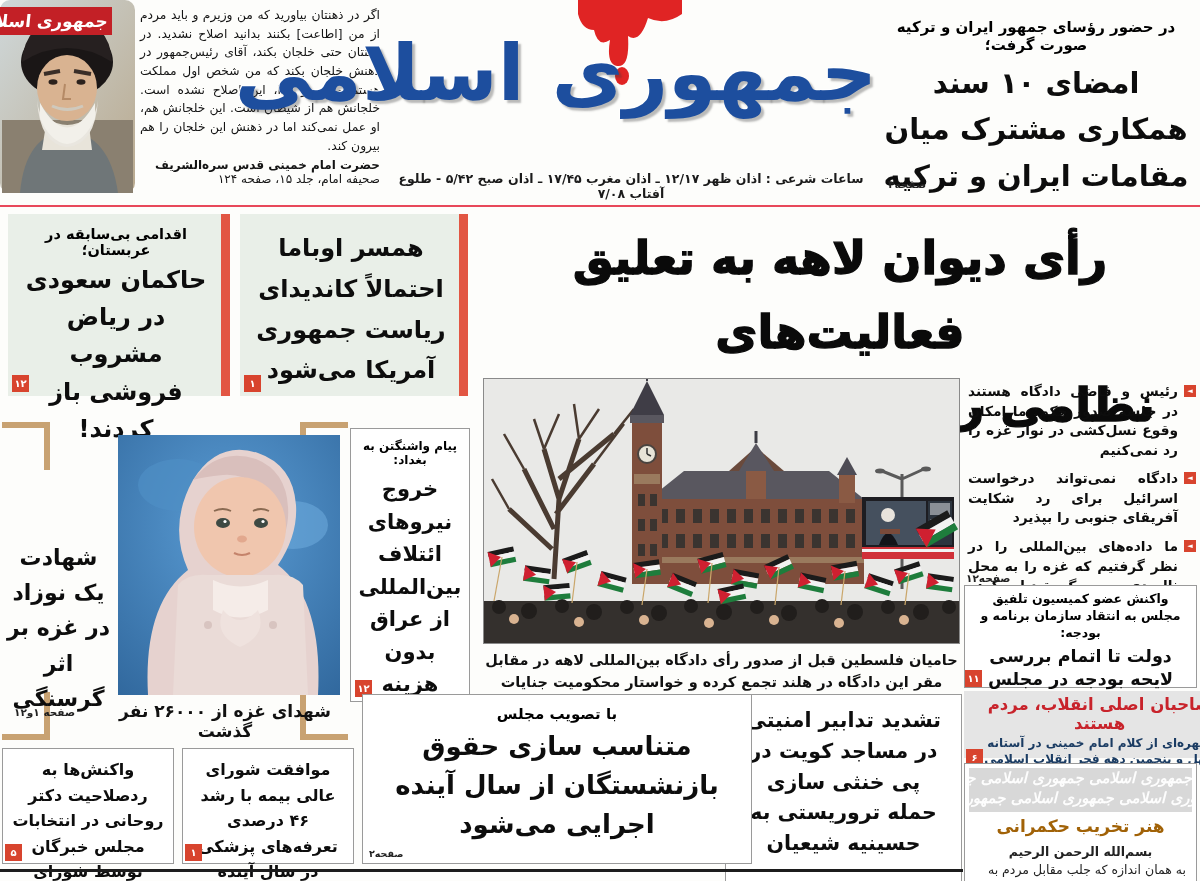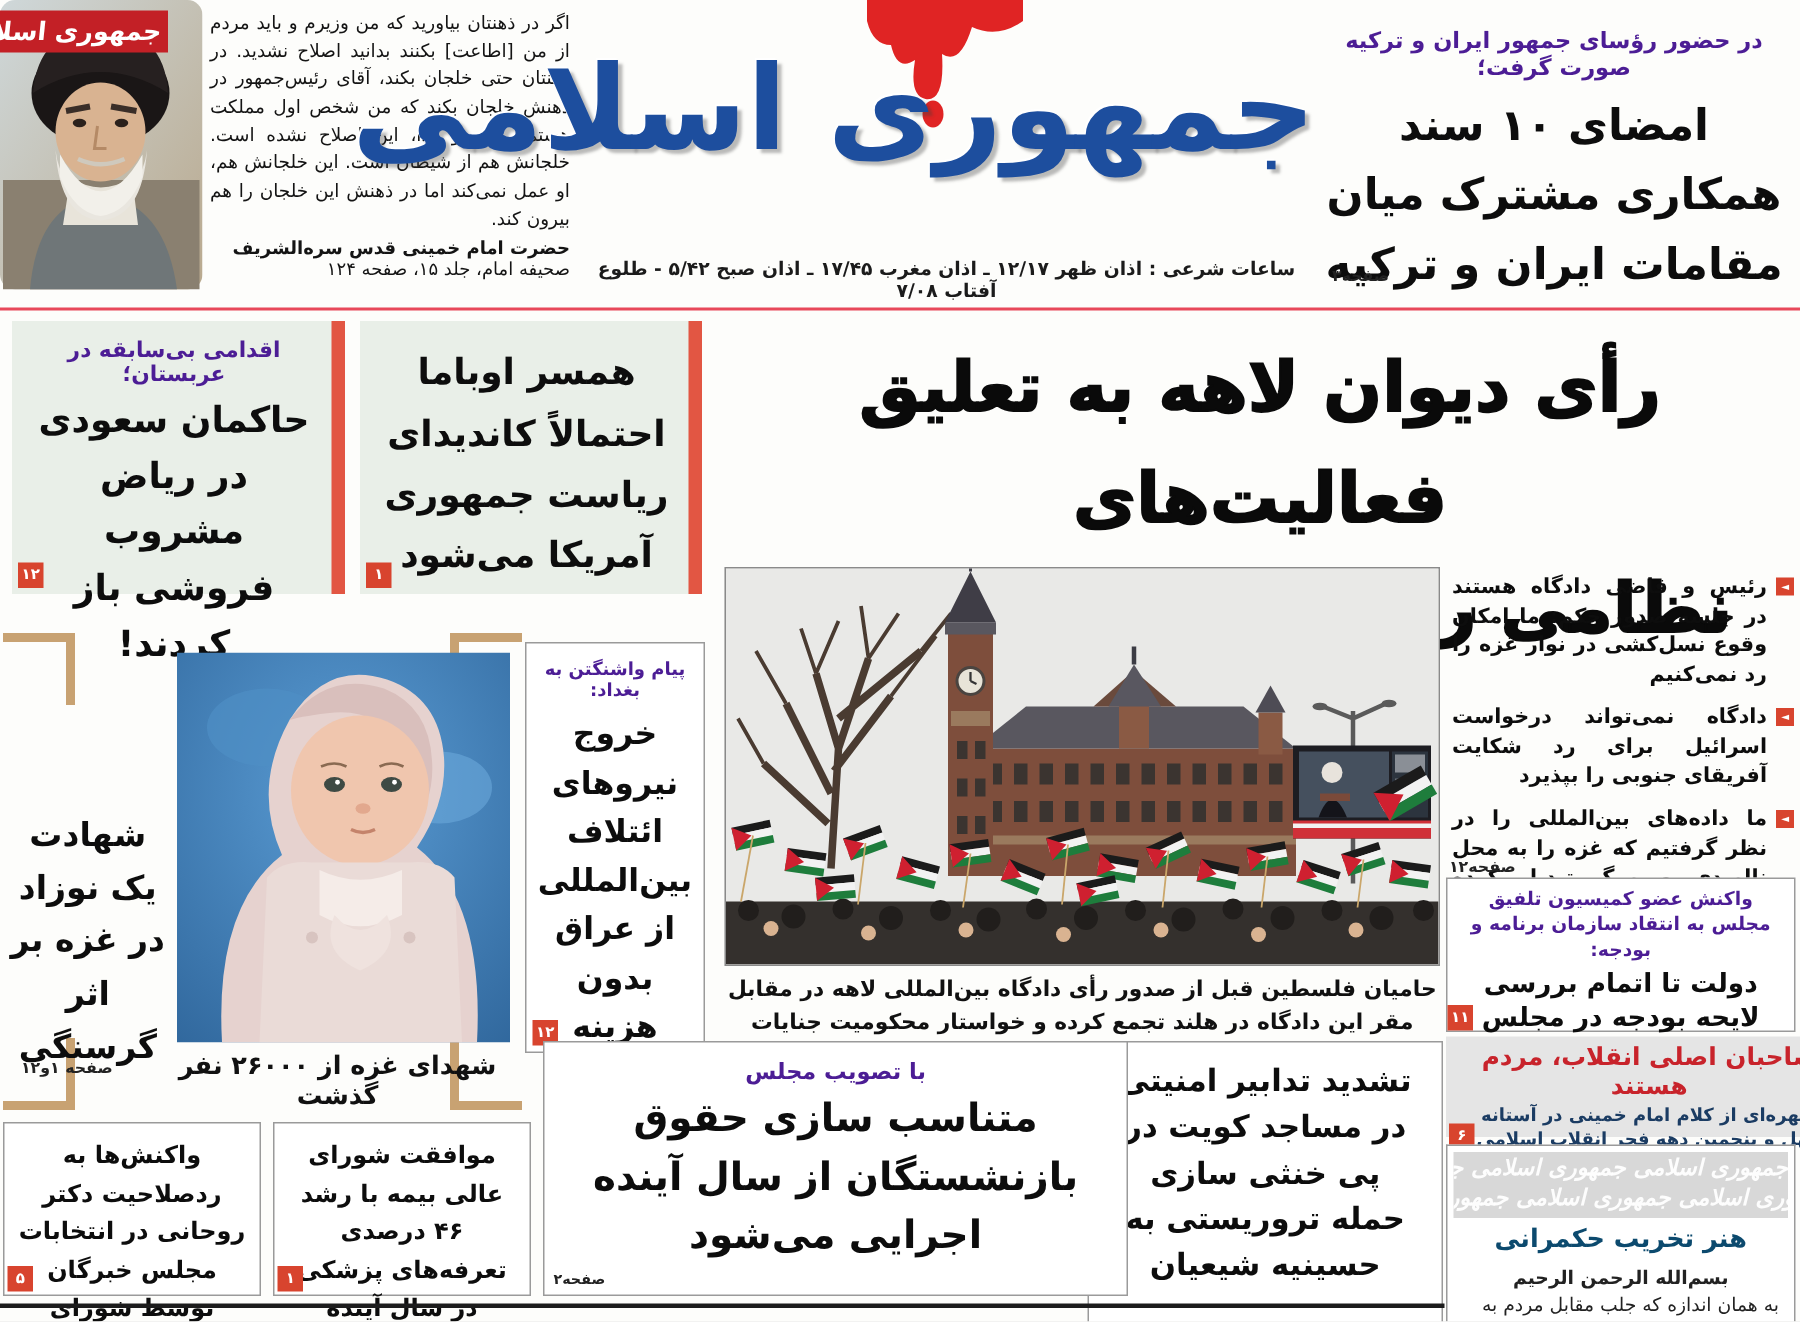--- a/index.html
+++ b/index.html
@@ -11,21 +11,21 @@
 
   
   #logo-text{font-size:78px;font-weight:bold;color:#1d4e9e;transform:skewX(-6deg);
     text-shadow:3px 3px 2px rgba(60,60,60,.35), -1px -1px 0 #fff;letter-spacing:-2px;white-space:nowrap;}
   .dateline{font-size:12.5px;font-weight:bold;color:#1b1b1b;letter-spacing:0;}
 
   
   .greenbox{background:#e9efe8;}
   .redbar{position:absolute;top:0;left:auto;right:0;width:9px;height:100%;background:#e25643;}
   .wbox{background:#fff;border:1.5px solid #9a9a9a;}
-  .kicker{font-weight:bold;color:#4c1d95;text-align:center;}
+  .kicker{font-weight:bold;color:#000000;text-align:center;}
   .headline{font-weight:bold;color:#0d0d0d;}
   .badge{position:absolute;width:17px;height:17px;background:#d8442e;color:#fff;font-size:10px;
     font-weight:bold;line-height:17px;text-align:center;}
   .pageref{font-size:10.5px;font-weight:bold;color:#222;}
 
   
   .bullet{display:flex;gap:6px;margin-bottom:9px;align-items:flex-start;}
   .bullet .sq{flex:0 0 12px;width:12px;height:12px;background:#d8442e;margin-top:3px;
     color:#fff;font-size:7px;line-height:12px;text-align:center;}
   .bullet .tx{font-size:13.8px;font-weight:bold;line-height:1.42;color:#0d0d0d;text-align:justify;}
@@ -337,21 +337,21 @@
     <div class="c" style="font-size:16.5px;font-weight:bold;color:#c8232b;margin-top:4px;">صاحبان اصلی انقلاب، مردم هستند</div>
     <div class="c" style="font-size:12px;font-weight:bold;color:#1b3c63;line-height:1.35;margin:2px 14px 0 14px;">•بهره‌ای از کلام امام خمینی در آستانه چهل و پنجمین دهه فجر انقلاب اسلامی</div>
     <div class="badge" style="left:2px;bottom:-8px;">۶</div>
   </div>
 
   <div class="abs wbox" style="left:964px;top:763px;width:233px;height:118px;box-sizing:border-box;border-bottom:none;">
     <div id="watermark" style="height:44px;margin:4px;">
       <div>جمهوری اسلامی   جمهوری اسلامی   جمهوری اسلامی   جمهوری اسلامی   جمهوری اسلامی</div>
       <div style="margin-right:-30px;">جمهوری اسلامی   جمهوری اسلامی   جمهوری اسلامی   جمهوری اسلامی   جمهوری اسلامی</div>
     </div>
-    <div class="c" style="font-size:17px;font-weight:bold;color:#0c4a6e;margin-top:4px;">هنر تخریب حکمرانی</div>
+    <div class="c" style="font-size:17px;font-weight:bold;color:#a16207;margin-top:4px;">هنر تخریب حکمرانی</div>
     <div class="c" style="font-size:12.5px;font-weight:bold;color:#222;margin-top:8px;">بسم‌الله الرحمن الرحیم</div>
     <div class="j" style="font-size:12.5px;color:#222;margin:3px 10px 0 10px;">به همان اندازه که جلب مقابل مردم به</div>
   </div>
 
   <div class="abs wbox" style="left:725px;top:694px;width:237px;height:204px;box-sizing:border-box;">
     <div class="c headline" style="font-size:20.5px;line-height:1.5;margin:10px 14px 0 14px;">تشدید تدابیر امنیتی در مساجد کویت در پی خنثی سازی حمله تروریستی به حسینیه شیعیان</div>
     <div class="pageref abs" style="left:6px;bottom:4px;font-size:9.5px;">صفحه۱۶</div>
   </div>
 
   <div class="abs wbox" style="left:362px;top:694px;width:390px;height:170px;box-sizing:border-box;">

